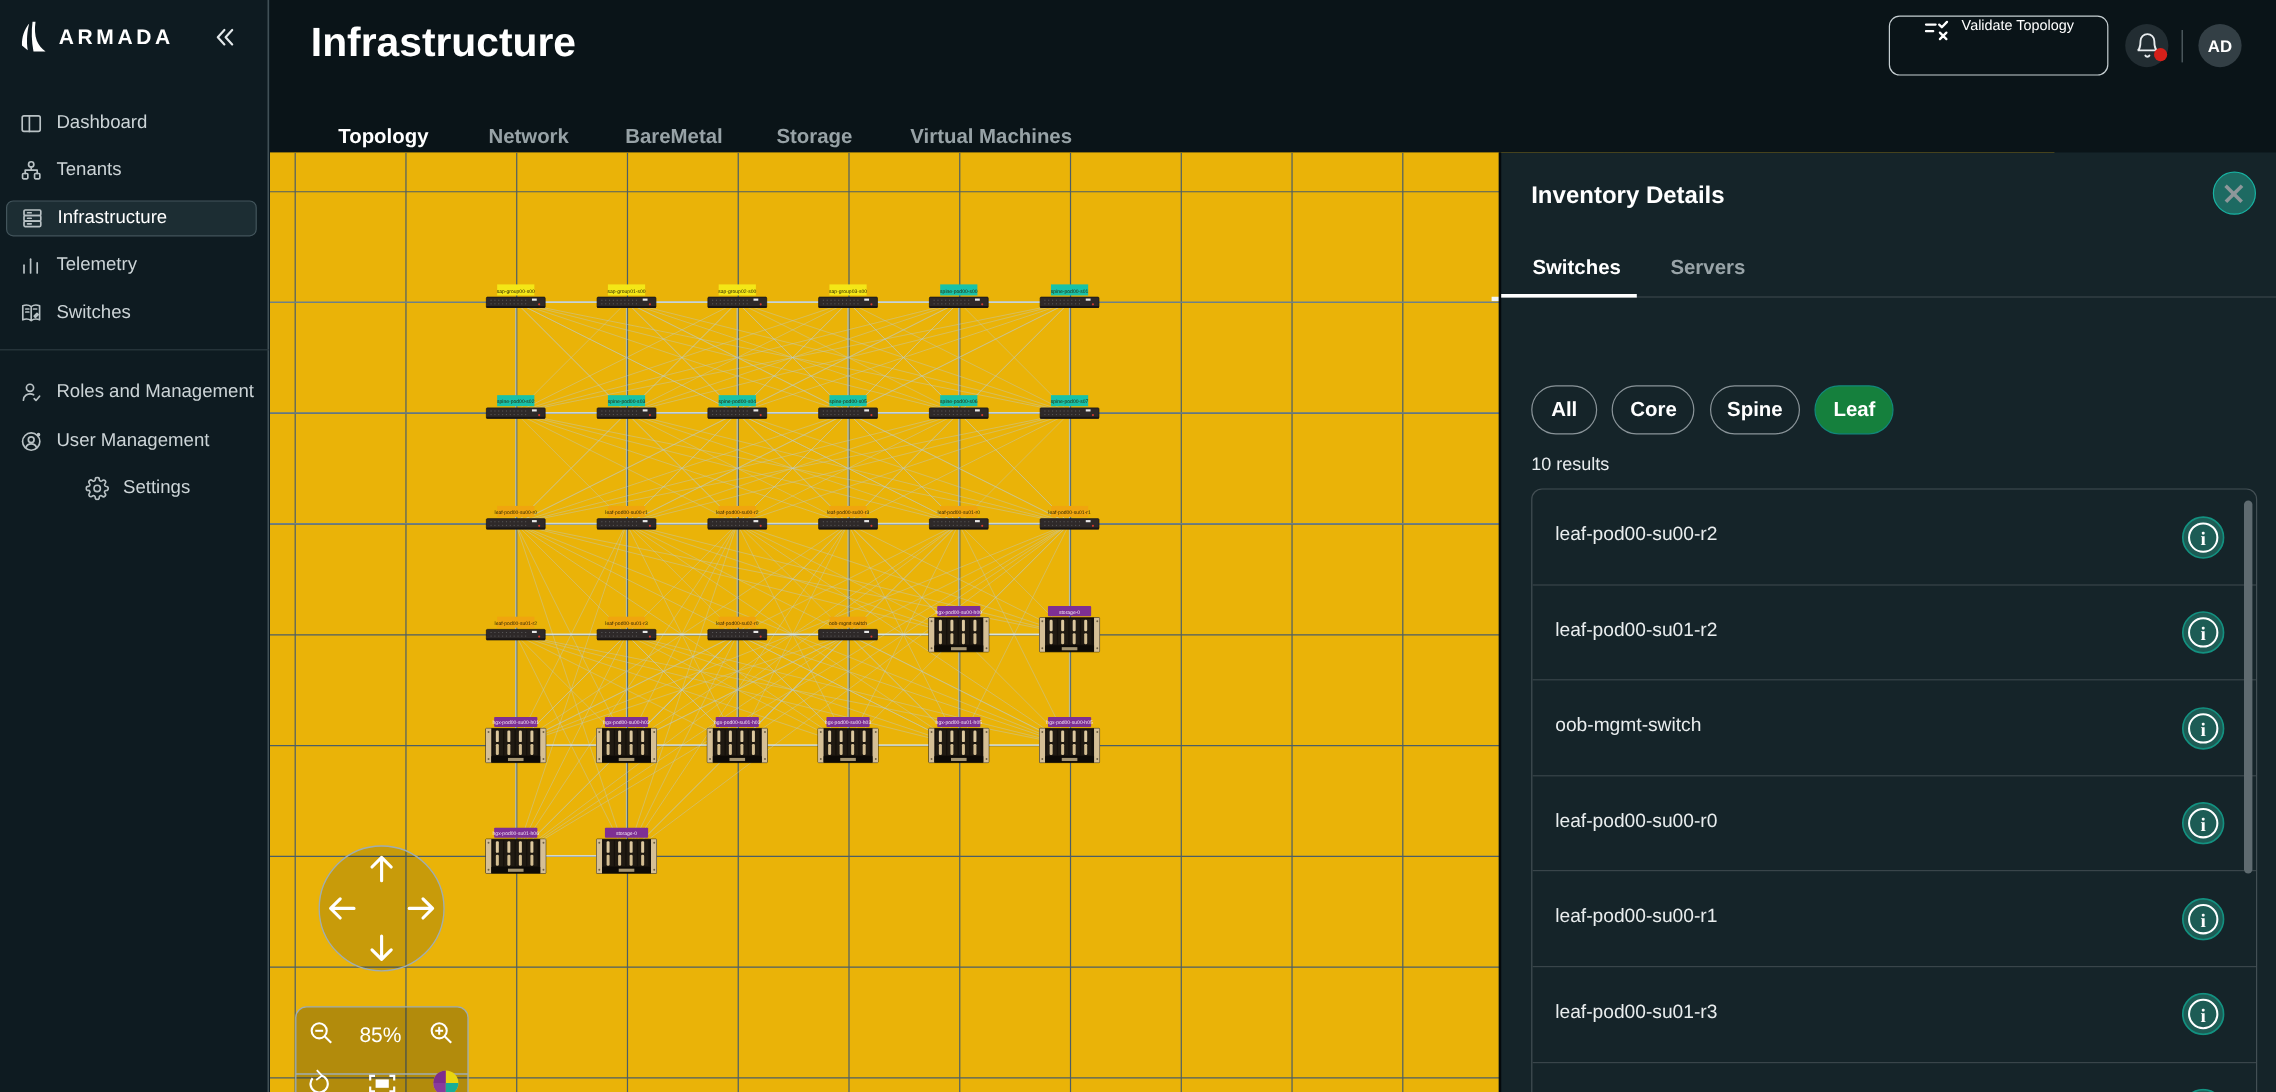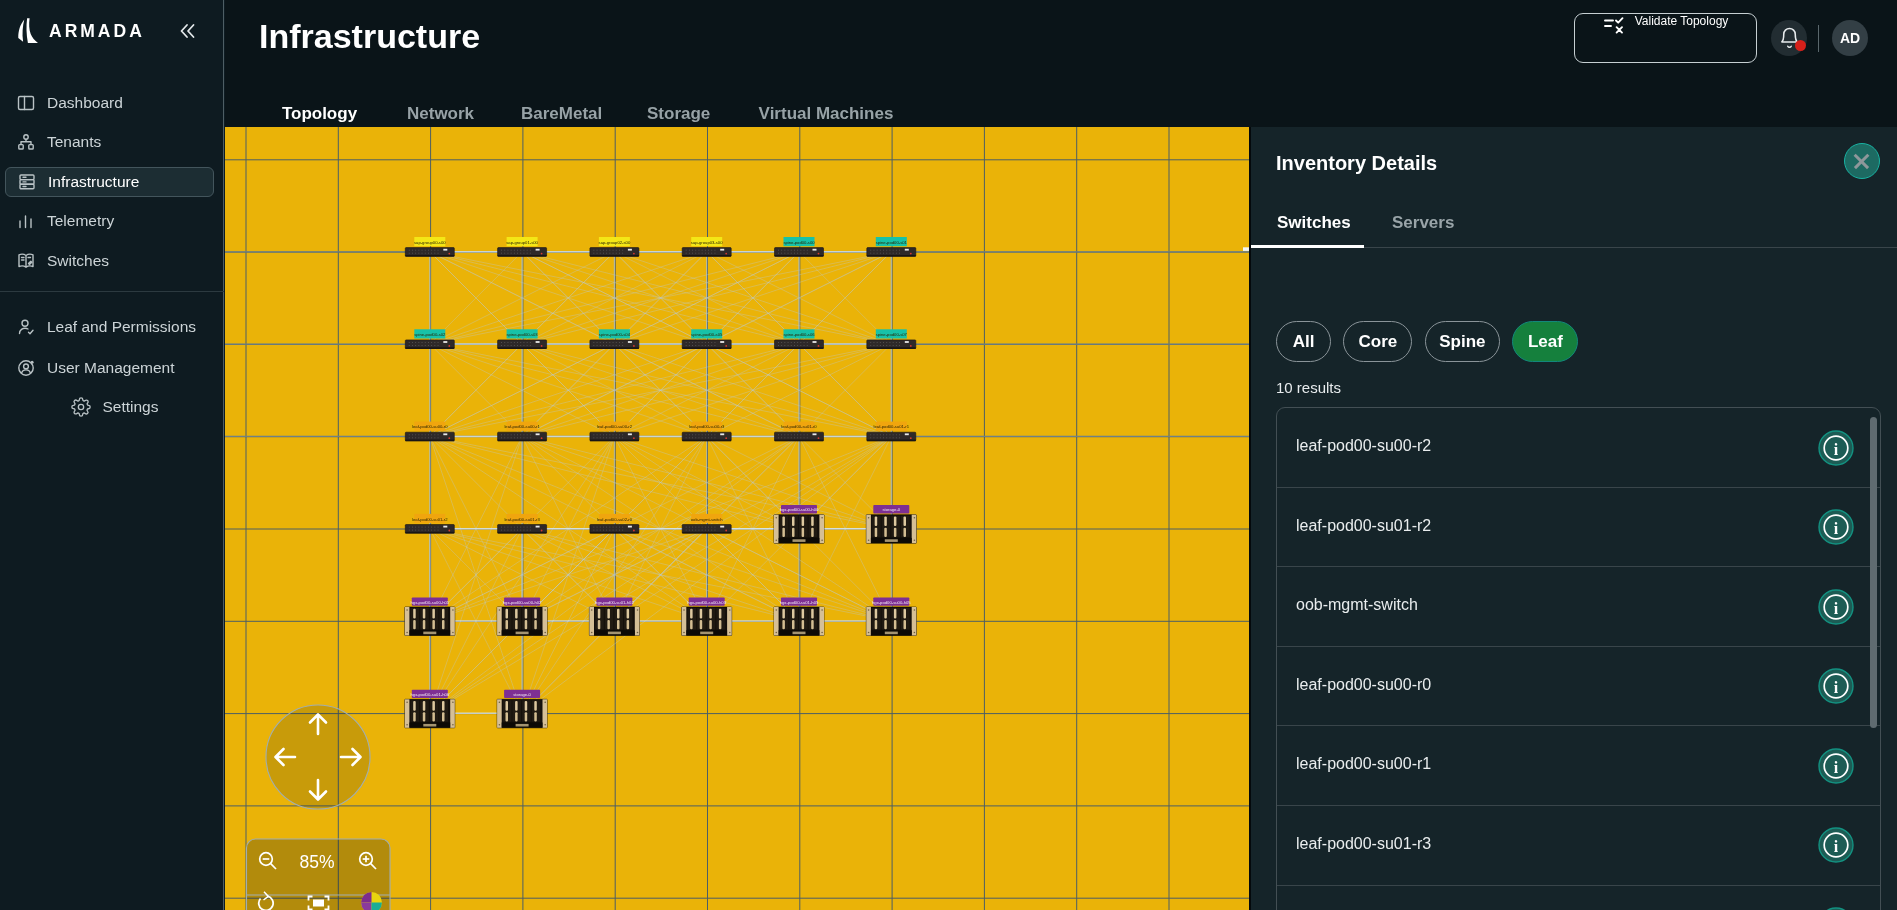--- a/index.html
+++ b/index.html
@@ -119,21 +119,21 @@
     </div>
   <div class="nav-sep" style="top:290.8px;"></div>
 <div class="nav-item" style="top:312.4px;">
       <span class="nico">
         <svg width="20" height="20" viewBox="0 0 20 20" fill="none" stroke="#b9c2c5" stroke-width="1.4" stroke-linecap="round" stroke-linejoin="round">
           <circle cx="9" cy="6.2" r="3"></circle>
           <path d="M 3.5 16.5 C 3.5 12.5 7 11.2 9 11.2 C 10 11.2 11 11.4 12 12"></path>
           <path d="M 12.5 15.2 L 14 16.7 L 17 13.2"></path>
         </svg>
       </span>
-      <span class="nlabel">Leaf and Permissions</span>
+      <span class="nlabel">Roles and Management</span>
     </div>
 <div class="nav-item" style="top:352.5px;">
       <span class="nico">
         <svg width="20" height="20" viewBox="0 0 20 20" fill="none" stroke="#b9c2c5" stroke-width="1.4" stroke-linecap="round" stroke-linejoin="round">
           <circle cx="10" cy="10" r="7.2"></circle>
           <circle cx="10" cy="8.4" r="2.4"></circle>
           <path d="M 5.6 14.8 C 6.4 12.6 8.2 11.9 10 11.9 C 11.8 11.9 13.6 12.6 14.4 14.8"></path>
           <circle cx="16.1" cy="4.2" r="1.5" fill="#b9c2c5" stroke="none"></circle>
         </svg>
       </span>

